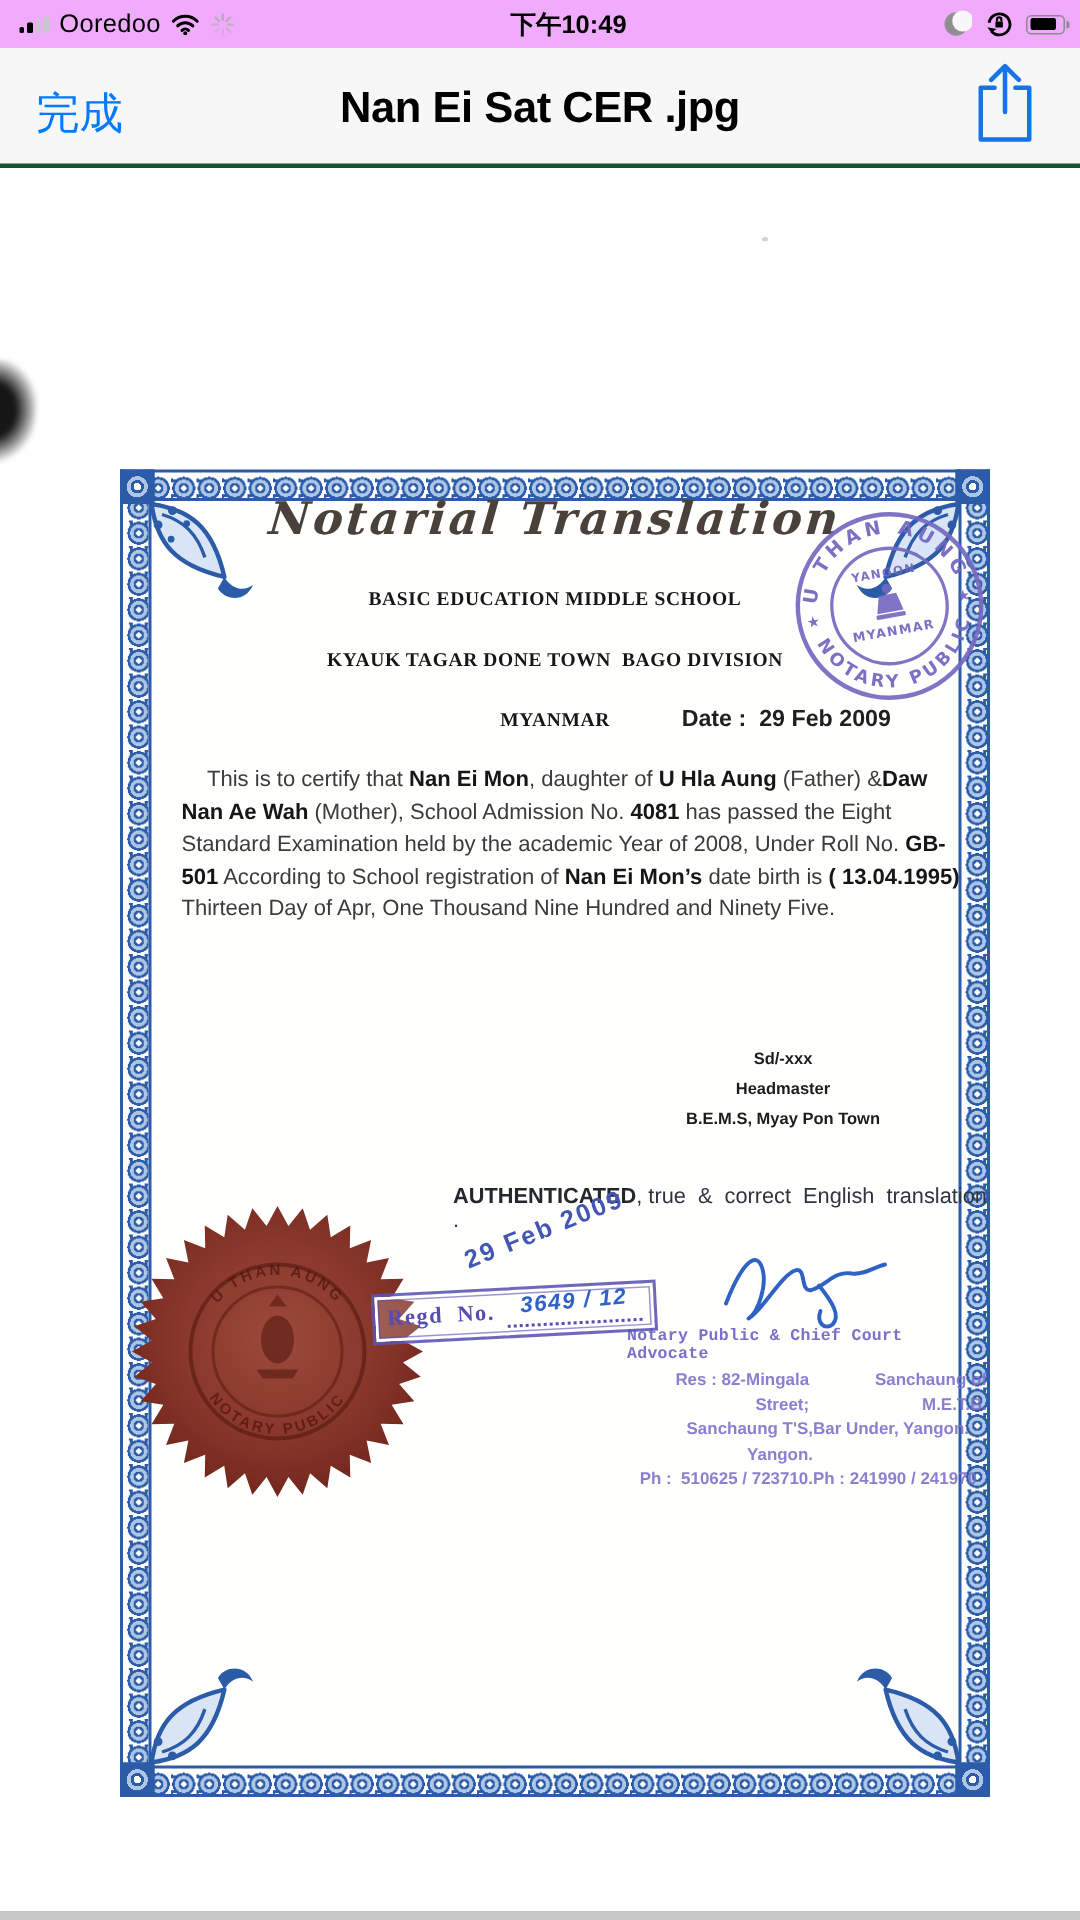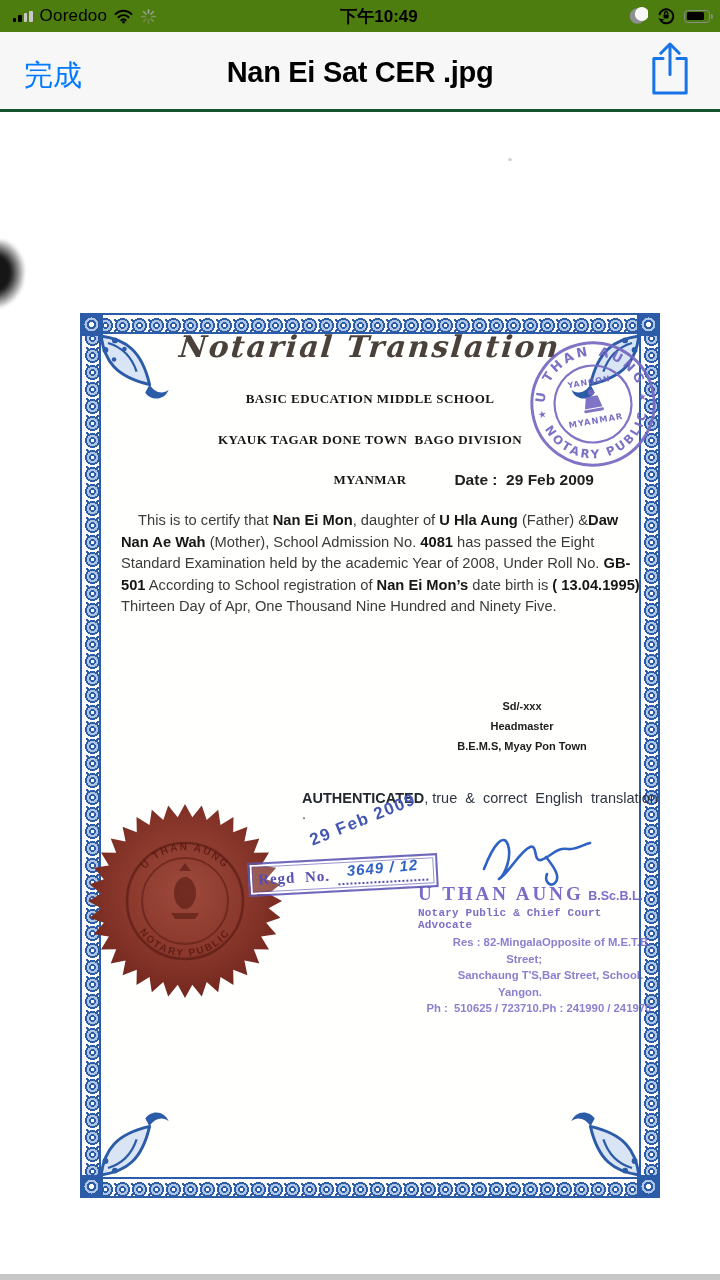--- a/index.html
+++ b/index.html
@@ -1,20 +1,20 @@
 <!DOCTYPE html>
 <html><head>
 <meta charset="utf-8">
 <style>
   * { margin:0; padding:0; box-sizing:border-box; }
   html,body { width:720px; height:1280px; background:#fff; font-family:"Liberation Sans", sans-serif; }
   #screen { position:relative; width:720px; height:1280px; overflow:hidden; background:#ffffff; }
 
   
-  .statusbar { position:absolute; left:0; top:0; width:720px; height:32px; background:#4d7c0f; z-index:30; }
+  .statusbar { position:absolute; left:0; top:0; width:720px; height:32px; background:#f0abfc; z-index:30; }
   .sb-left { position:absolute; left:13px; top:0; height:32px; display:flex; align-items:center; gap:7px; }
   .sig-bars { display:flex; align-items:flex-end; gap:2px; height:12px; }
   .sig-bars i { display:block; width:3.4px; border-radius:1px; background:#c7c7cc; }
   .sig-bars i:nth-child(1){height:4.5px;background:#000;}
   .sig-bars i:nth-child(2){height:6.8px;background:#000;}
   .sig-bars i:nth-child(3){height:9px;}
   .sig-bars i:nth-child(4){height:11.5px;}
   .carrier { font-size:17px; color:#000; letter-spacing:.2px; }
   .sb-time { position:absolute; left:0; top:5px; width:720px; text-align:center; font-size:17px; font-weight:700; color:#000;padding-left:38px; }
   .sb-right { position:absolute; right:10px; top:0; height:32px; display:flex; align-items:center; gap:8px; }
@@ -288,30 +288,29 @@
       </div>
 
       <svg class="signature" viewBox="0 0 120 62">
         <g fill="none" stroke="#2f62c4" stroke-width="2.6" stroke-linecap="round" stroke-linejoin="round">
           <path d="M6 44 C16 18 26 8 30 20 C34 32 27 50 21 54 C31 48 42 26 52 22 C60 19 55 37 63 35 C73 32 78 22 90 24 C98 25 104 20 112 18"></path>
           <path d="M68 32 C76 42 83 52 77 58 C72 62 66 57 69 49"></path>
         </g>
       </svg>
 
       <div class="notary-block">
-        <div><span class="nb-name">U THAN AUNG</span> <span class="nb-deg">B.Sc.B.L.</span></div>
         <div class="nb-title">Notary Public &amp; Chief Court Advocate</div>
         <div class="nb-rows">
           <div class="nb-row">
               <span class="pre">Res : 82-Mingala Street;</span>
-              <span class="pre">Opposite of M.E.T.B.</span>
+              <span class="pre">Sanchaung of M.E.T.B.</span>
             </div>
           <div class="nb-row">
               <span class="pre">Sanchaung T'S, Yangon.</span>
-              <span class="pre">Bar Street, School.</span>
+              <span class="pre">Bar Under, Yangon.</span>
             </div>
           <div class="nb-row">
               <span class="pre">Ph :  510625 / 723710.</span>
               <span class="pre">Ph : 241990 / 241970</span>
             </div>
         </div>
       </div>
 
     </div>
   </div>

